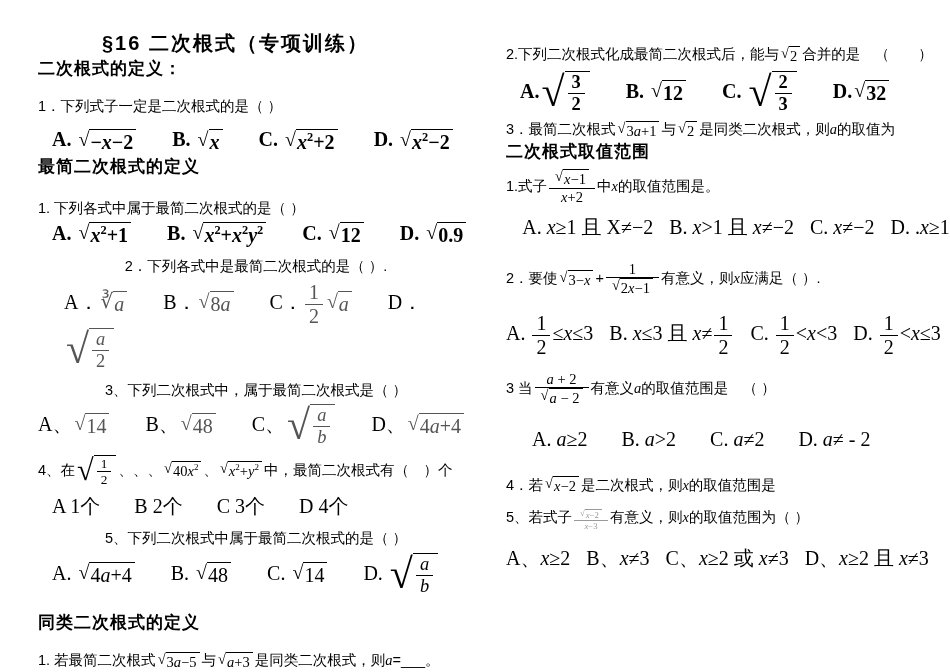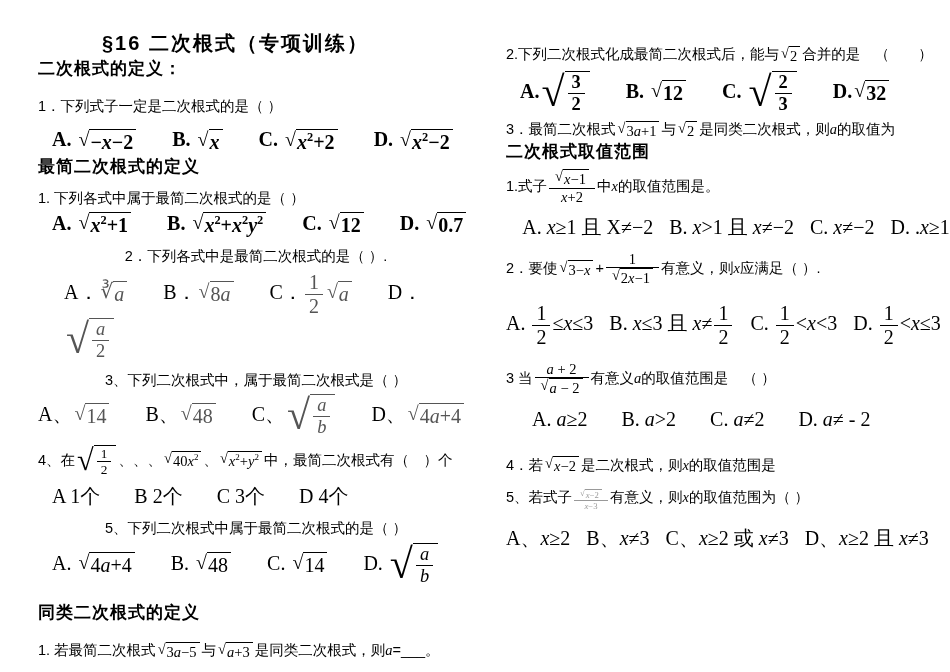--- a/index.html
+++ b/index.html
@@ -30,21 +30,21 @@
       line-height:1.15;margin:0 2px;font-family:"Liberation Serif",serif;}
   .fn{border-bottom:1.2px solid currentColor;padding:0 4px;}
   .fd{padding:0 4px;}
   .gap{display:inline-block;width:1.7em;}
   .tight .gap{width:0.8em;}
   .gm{color:#555;}
   .gs{color:#999;font-size:0.6em;}
 
   
   .mt4{margin-top:4px;}.mt6{margin-top:6px;}.mt8{margin-top:8px;text-align:center;}
-  .mt10{margin-top:10px;}.mt12{margin-top:12px;}.mt14{margin-top:14px;}
+  .mt10{margin-top:20px;}.mt12{margin-top:12px;}.mt14{margin-top:14px;}
   .mt16{margin-top:16px;}.mt18{margin-top:0;}
   .mt24{margin-top:24px;}.mt44{margin-top:44px;}
 </style>
 </head>
 <body>
 
 <div class="page">
 
   <div class="col col-left">
     <div class="title">§16 二次根式（专项训练）</div>
@@ -71,21 +71,21 @@
           <span class="sg">√</span>
           <span class="rd"><i>x</i><sup>2</sup>+1</span>
         </span><span class="gap"></span>B. <span class="sq">
           <span class="sg">√</span>
           <span class="rd"><i>x</i><sup>2</sup>+<i>x</i><sup>2</sup><i>y</i><sup>2</sup></span>
         </span><span class="gap"></span>C. <span class="sq">
           <span class="sg">√</span>
           <span class="rd">12</span>
         </span><span class="gap"></span>D. <span class="sq">
           <span class="sg">√</span>
-          <span class="rd">0.7</span>
+          <span class="rd">0.9</span>
         </span></div>
     <div class="q mt8">2．下列各式中是最简二次根式的是（ ）.</div>
     <div class="mrow ind2 mt4">A．<span class="gm"><span class="sq">
             <span class="sg">∛</span>
             <span class="rd"><i>a</i></span>
           </span></span><span class="gap"></span>B．<span class="gm"><span class="sq">
             <span class="sg">√</span>
             <span class="rd">8<i>a</i></span>
           </span></span><span class="gap"></span>C．<span class="gm"><span class="fr">
             <span class="fn">1</span>

